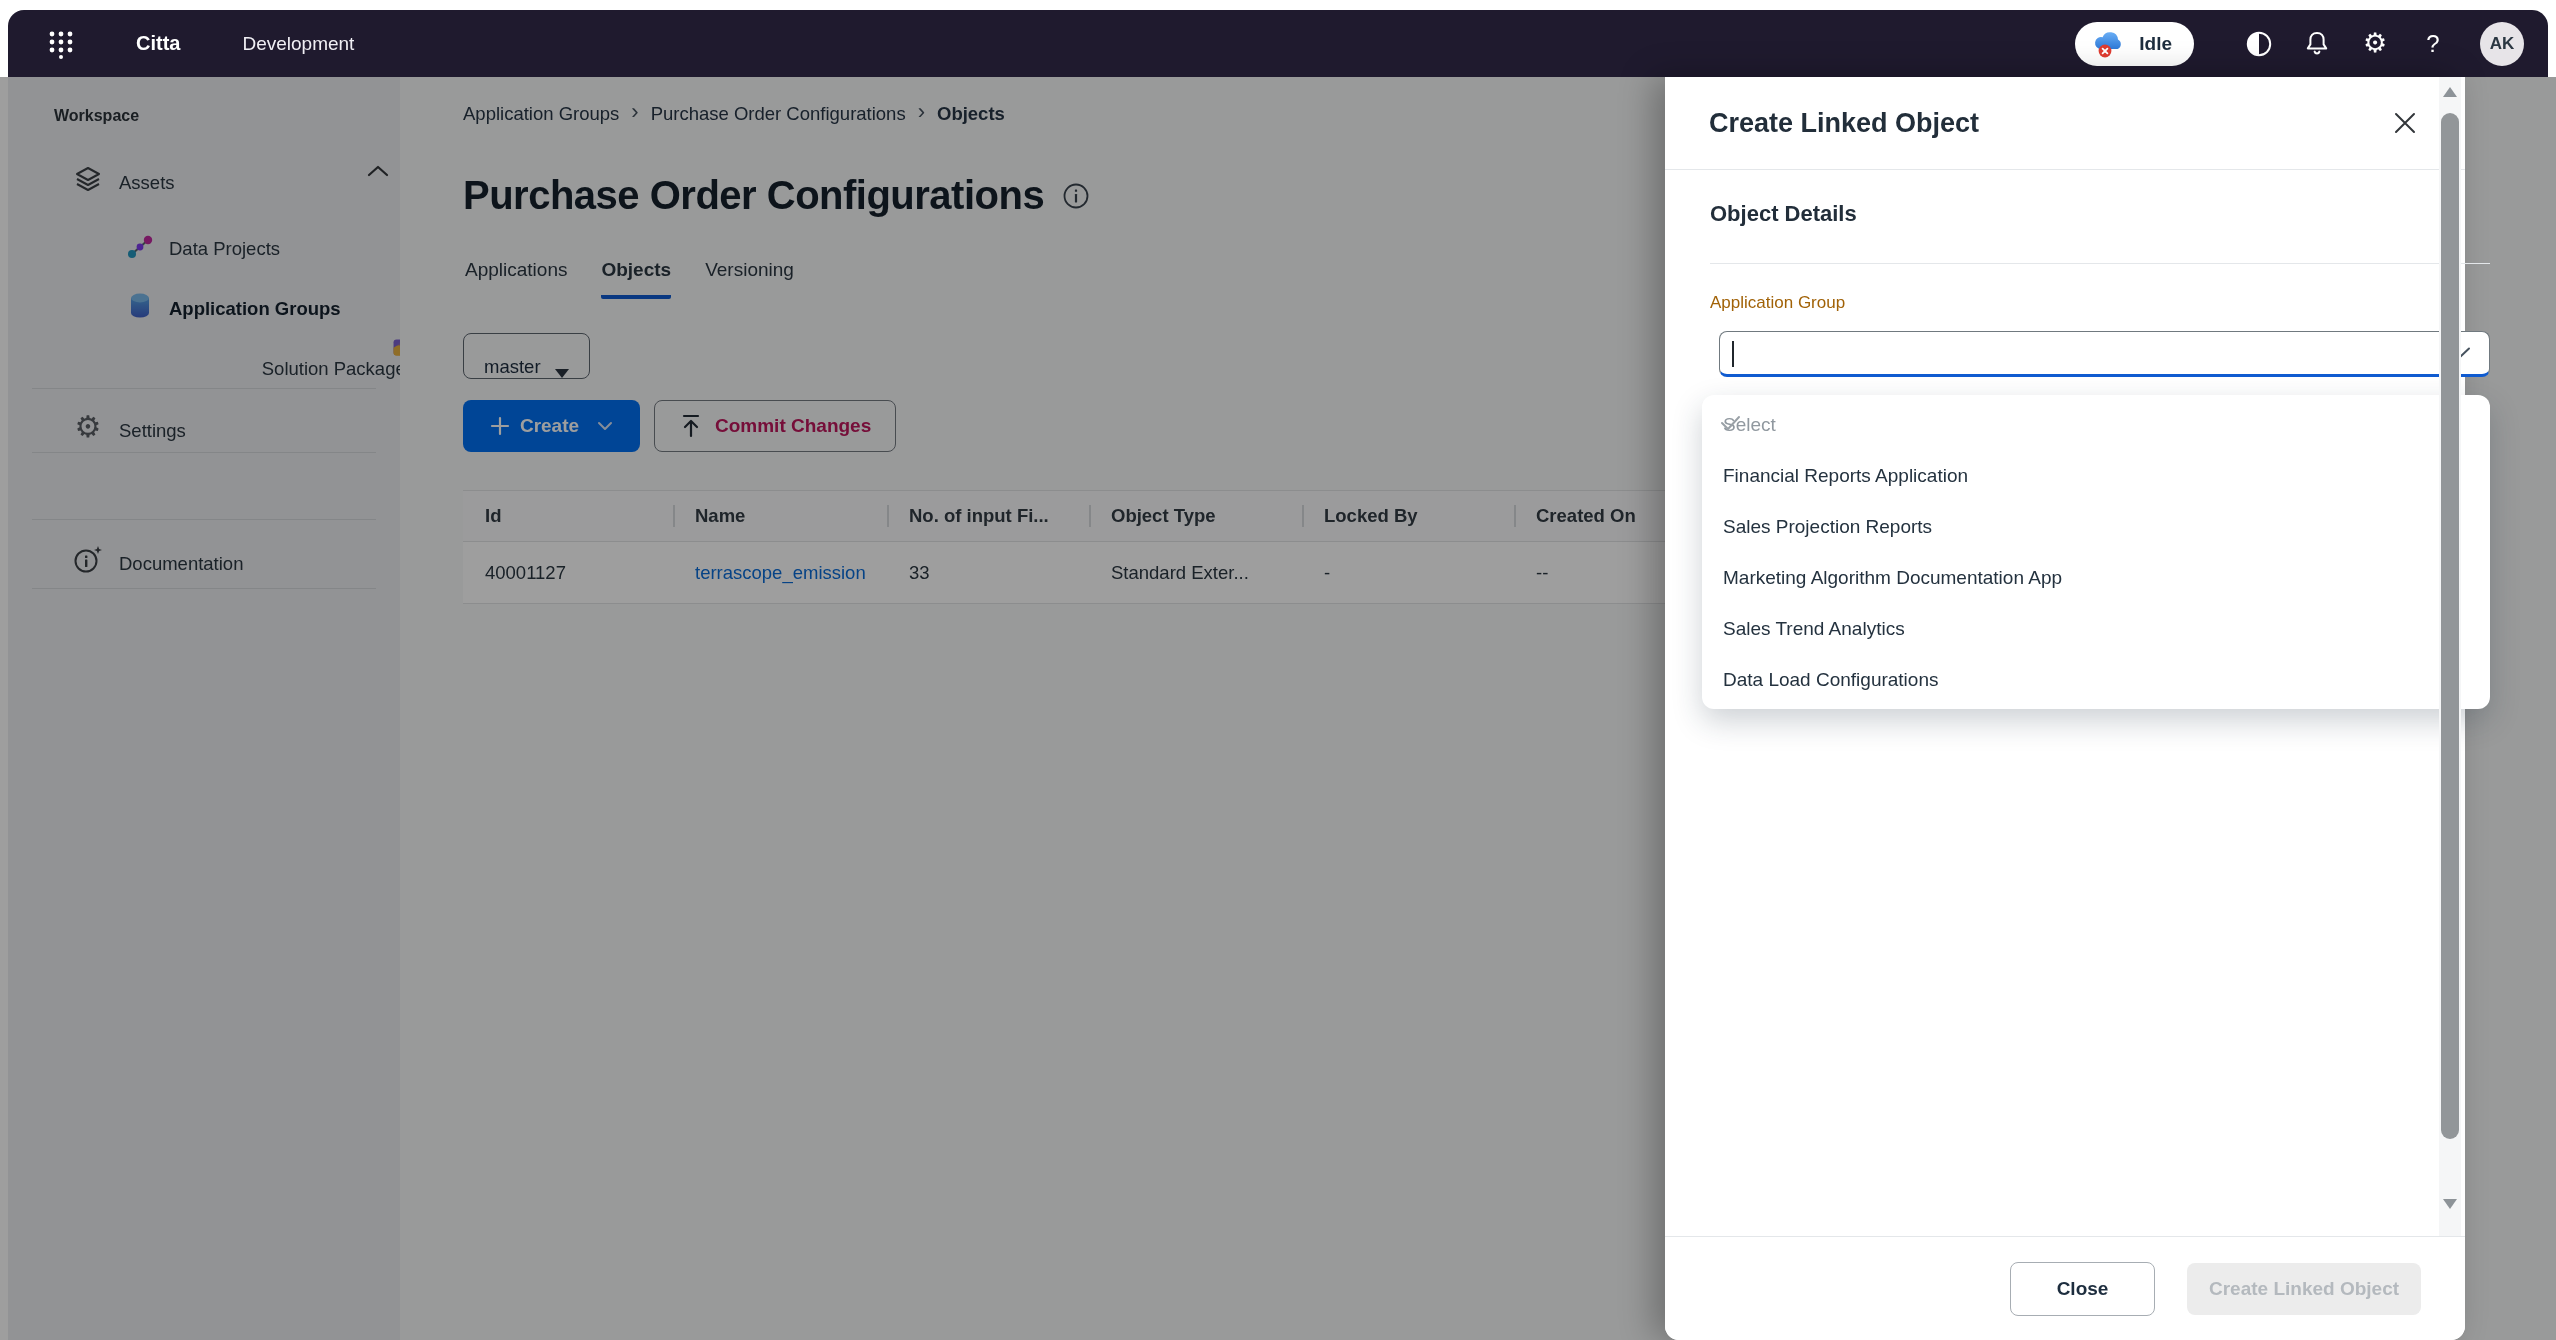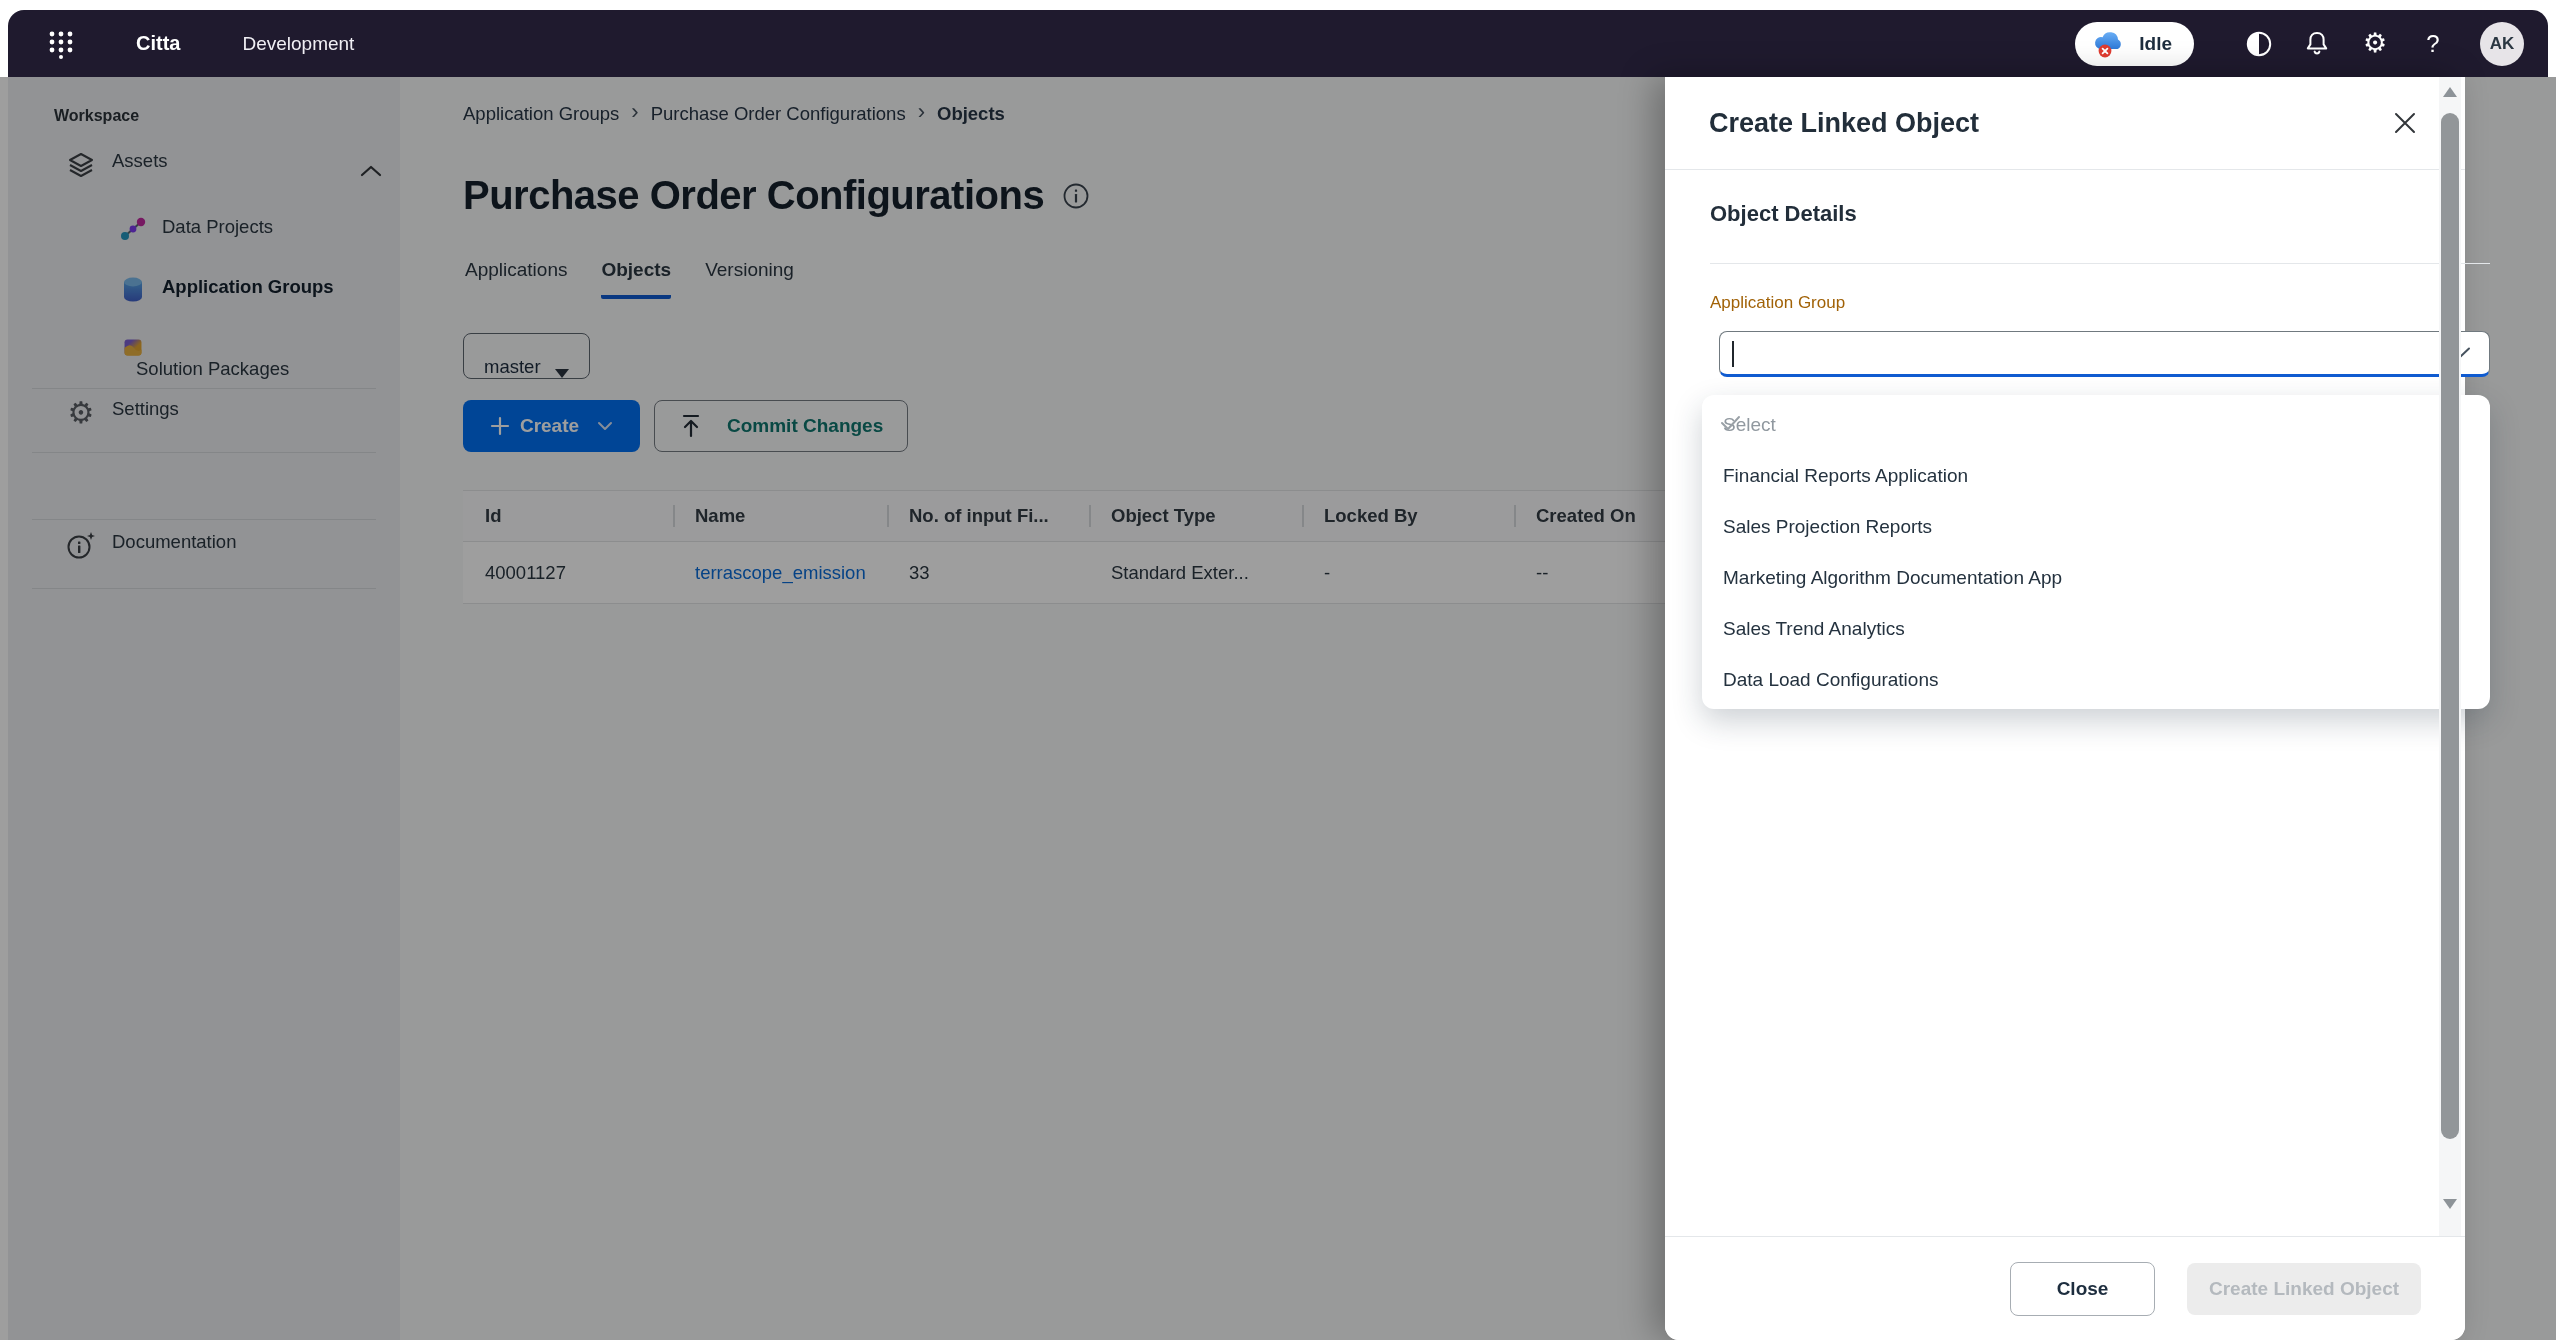--- a/index.html
+++ b/index.html
@@ -17,21 +17,21 @@
         padding:0 22px 0 16px;margin-right:36px;}
   .pill .lbl{font-size:19px;font-weight:700;color:#1d2d3e;}
   .avatar{width:44px;height:44px;border-radius:50%;background:#e7e4e8;display:flex;align-items:center;
           justify-content:center;font-size:17px;font-weight:700;color:#2b3742;margin-left:18px;}
   .gearglyph{font-size:27px;color:#fff;line-height:1;}
   .helpglyph{font-size:24px;color:#fff;font-weight:400;}
 
   
   .sidebar{position:absolute;left:8px;top:77px;width:392px;bottom:0;background:#ecedf0;}
   .side-section{position:absolute;left:46px;top:30px;font-size:16px;font-weight:700;color:#2b3239;}
-  .side-row{position:absolute;left:8px;width:100%;height:44px;display:flex;align-items:flex-start;cursor:pointer;box-sizing:border-box;}
+  .side-row{position:absolute;left:15px;width:100%;height:44px;display:flex;align-items:flex-end;cursor:pointer;box-sizing:border-box;}
   .side-row .lab{font-size:18.5px;color:#2b3742;margin-left:16px;white-space:nowrap;}
   .side-row.sel .lab{font-weight:700;color:#14212e;}
   .lvl1{padding-left:50px;}
   .lvl2{padding-left:104px;}
   .side-chev{position:absolute;right:26px;top:14px;}
   .side-div{position:absolute;left:24px;right:24px;height:1px;background:#d5d8db;}
 
   
   .main{position:absolute;left:400px;top:77px;right:0;bottom:0;background:#f7f8f9;}
   .crumbs{position:absolute;left:63px;top:26px;font-size:18.5px;color:#273646;display:flex;align-items:center;}
@@ -45,22 +45,22 @@
   .tab.sel{font-weight:700;border-bottom:4px solid #0f5bd0;border-radius:2px;}
   .branchbtn{position:absolute;left:63px;top:256px;height:46px;padding:0 20px;border:1.5px solid #5d666f;
              border-radius:8px;display:flex;align-items:flex-end;gap:14px;font-size:18.5px;color:#1d2d3e;
              cursor:pointer;box-sizing:border-box;background:transparent;}
   .caret-down{width:0;height:0;border-left:7px solid transparent;border-right:7px solid transparent;
               border-top:9px solid #2b3540;}
   .createbtn{position:absolute;left:63px;top:323px;height:52px;width:177px;background:#0070f2;border-radius:8px;
              display:flex;align-items:center;justify-content:center;gap:10px;color:#fff;font-size:19px;
              font-weight:700;cursor:pointer;}
   .commitbtn{position:absolute;left:254px;top:323px;height:52px;padding:0 24px;border:1.5px solid #747b82;
-             border-radius:8px;display:flex;align-items:center;gap:24px;font-size:19px;font-weight:700;
-             color:#0f766e;cursor:pointer;box-sizing:border-box;}
+             border-radius:8px;display:flex;align-items:center;gap:12px;font-size:19px;font-weight:700;
+             color:#be185d;cursor:pointer;box-sizing:border-box;}
   
   .tbl{position:absolute;left:63px;top:413px;width:1500px;}
   .thead{display:flex;height:50px;align-items:center;border-top:1px solid #e2e4e6;border-bottom:1px solid #e2e4e6;background:#fafbfc;}
   .trow{display:flex;height:61px;align-items:center;background:#fff;border-bottom:1px solid #e2e4e6;}
   .c0{width:210px;}.c1{width:214px;}.c2{width:202px;}.c3{width:213px;}.c4{width:212px;}.c5{width:320px;}
   .cell{padding-left:22px;box-sizing:border-box;font-size:18.5px;color:#2b3742;white-space:nowrap;overflow:hidden;position:relative;height:100%;display:flex;align-items:center;}
   .thead .cell{font-weight:700;color:#333c45;}
   .thead .cell + .cell::before{content:"";position:absolute;left:0;top:14px;width:2px;height:22px;background:#d7dade;}
   .linkcell{color:#0a6cd8;cursor:pointer;}
 

